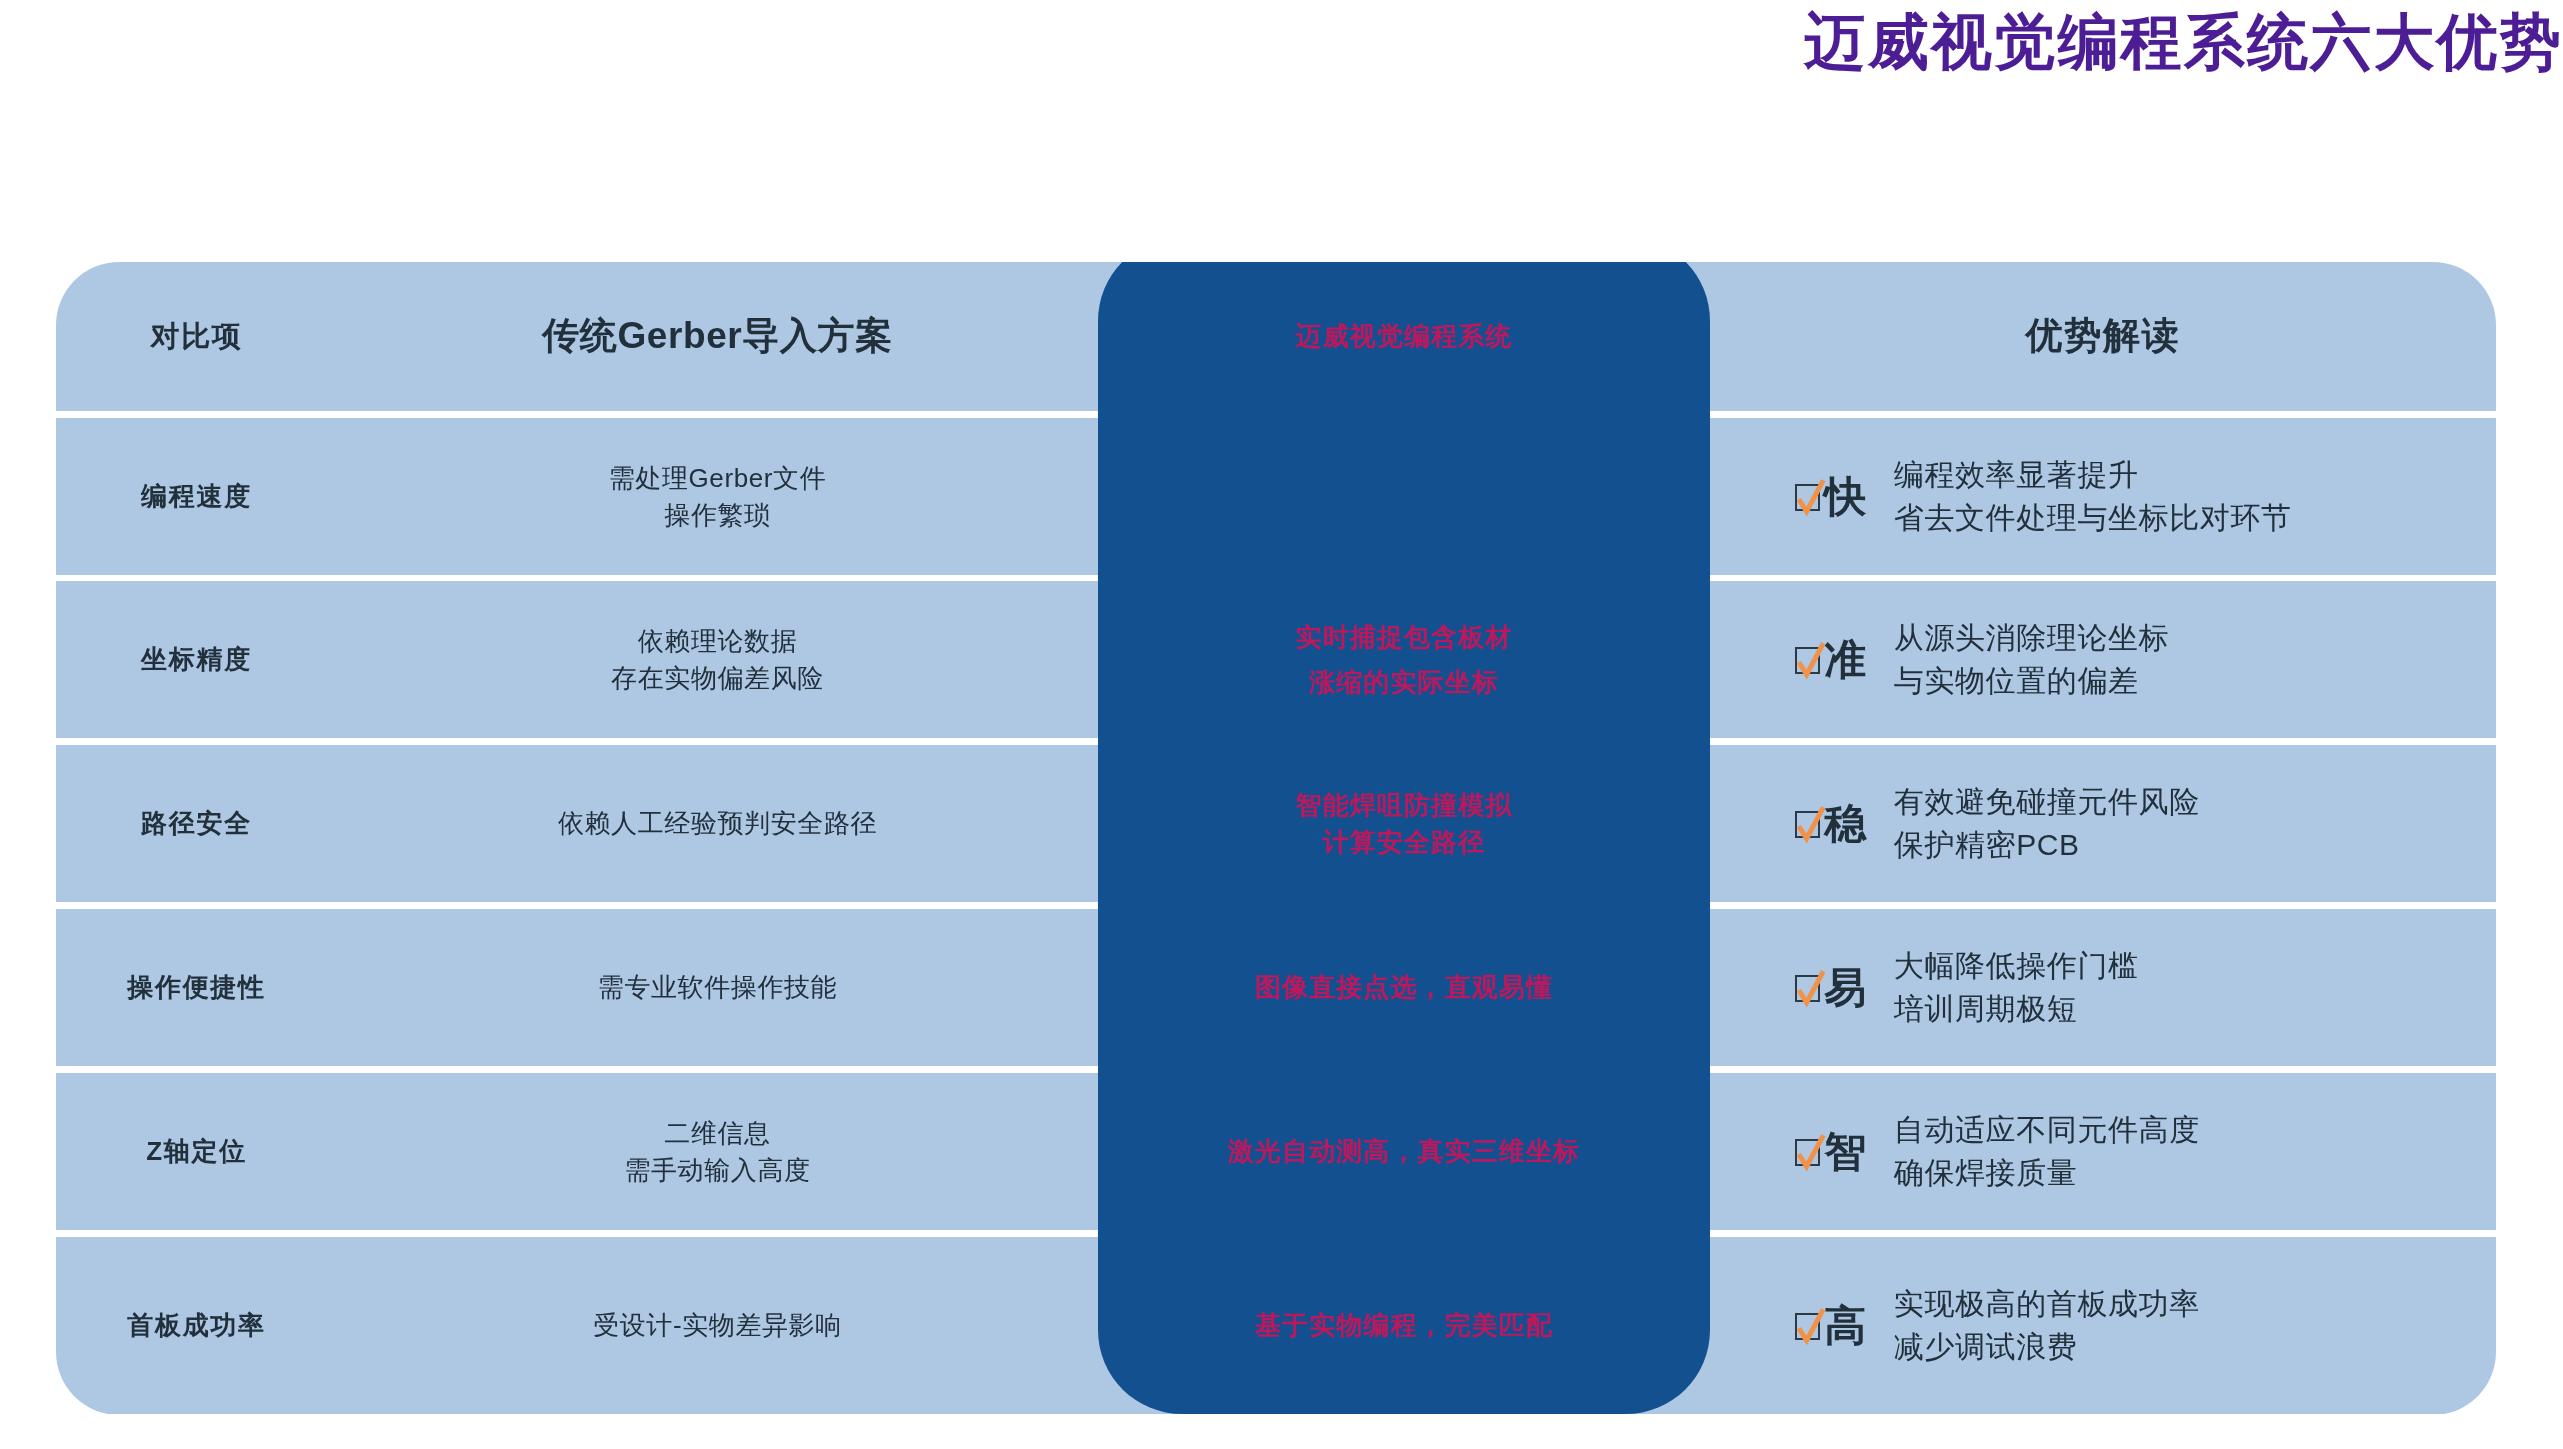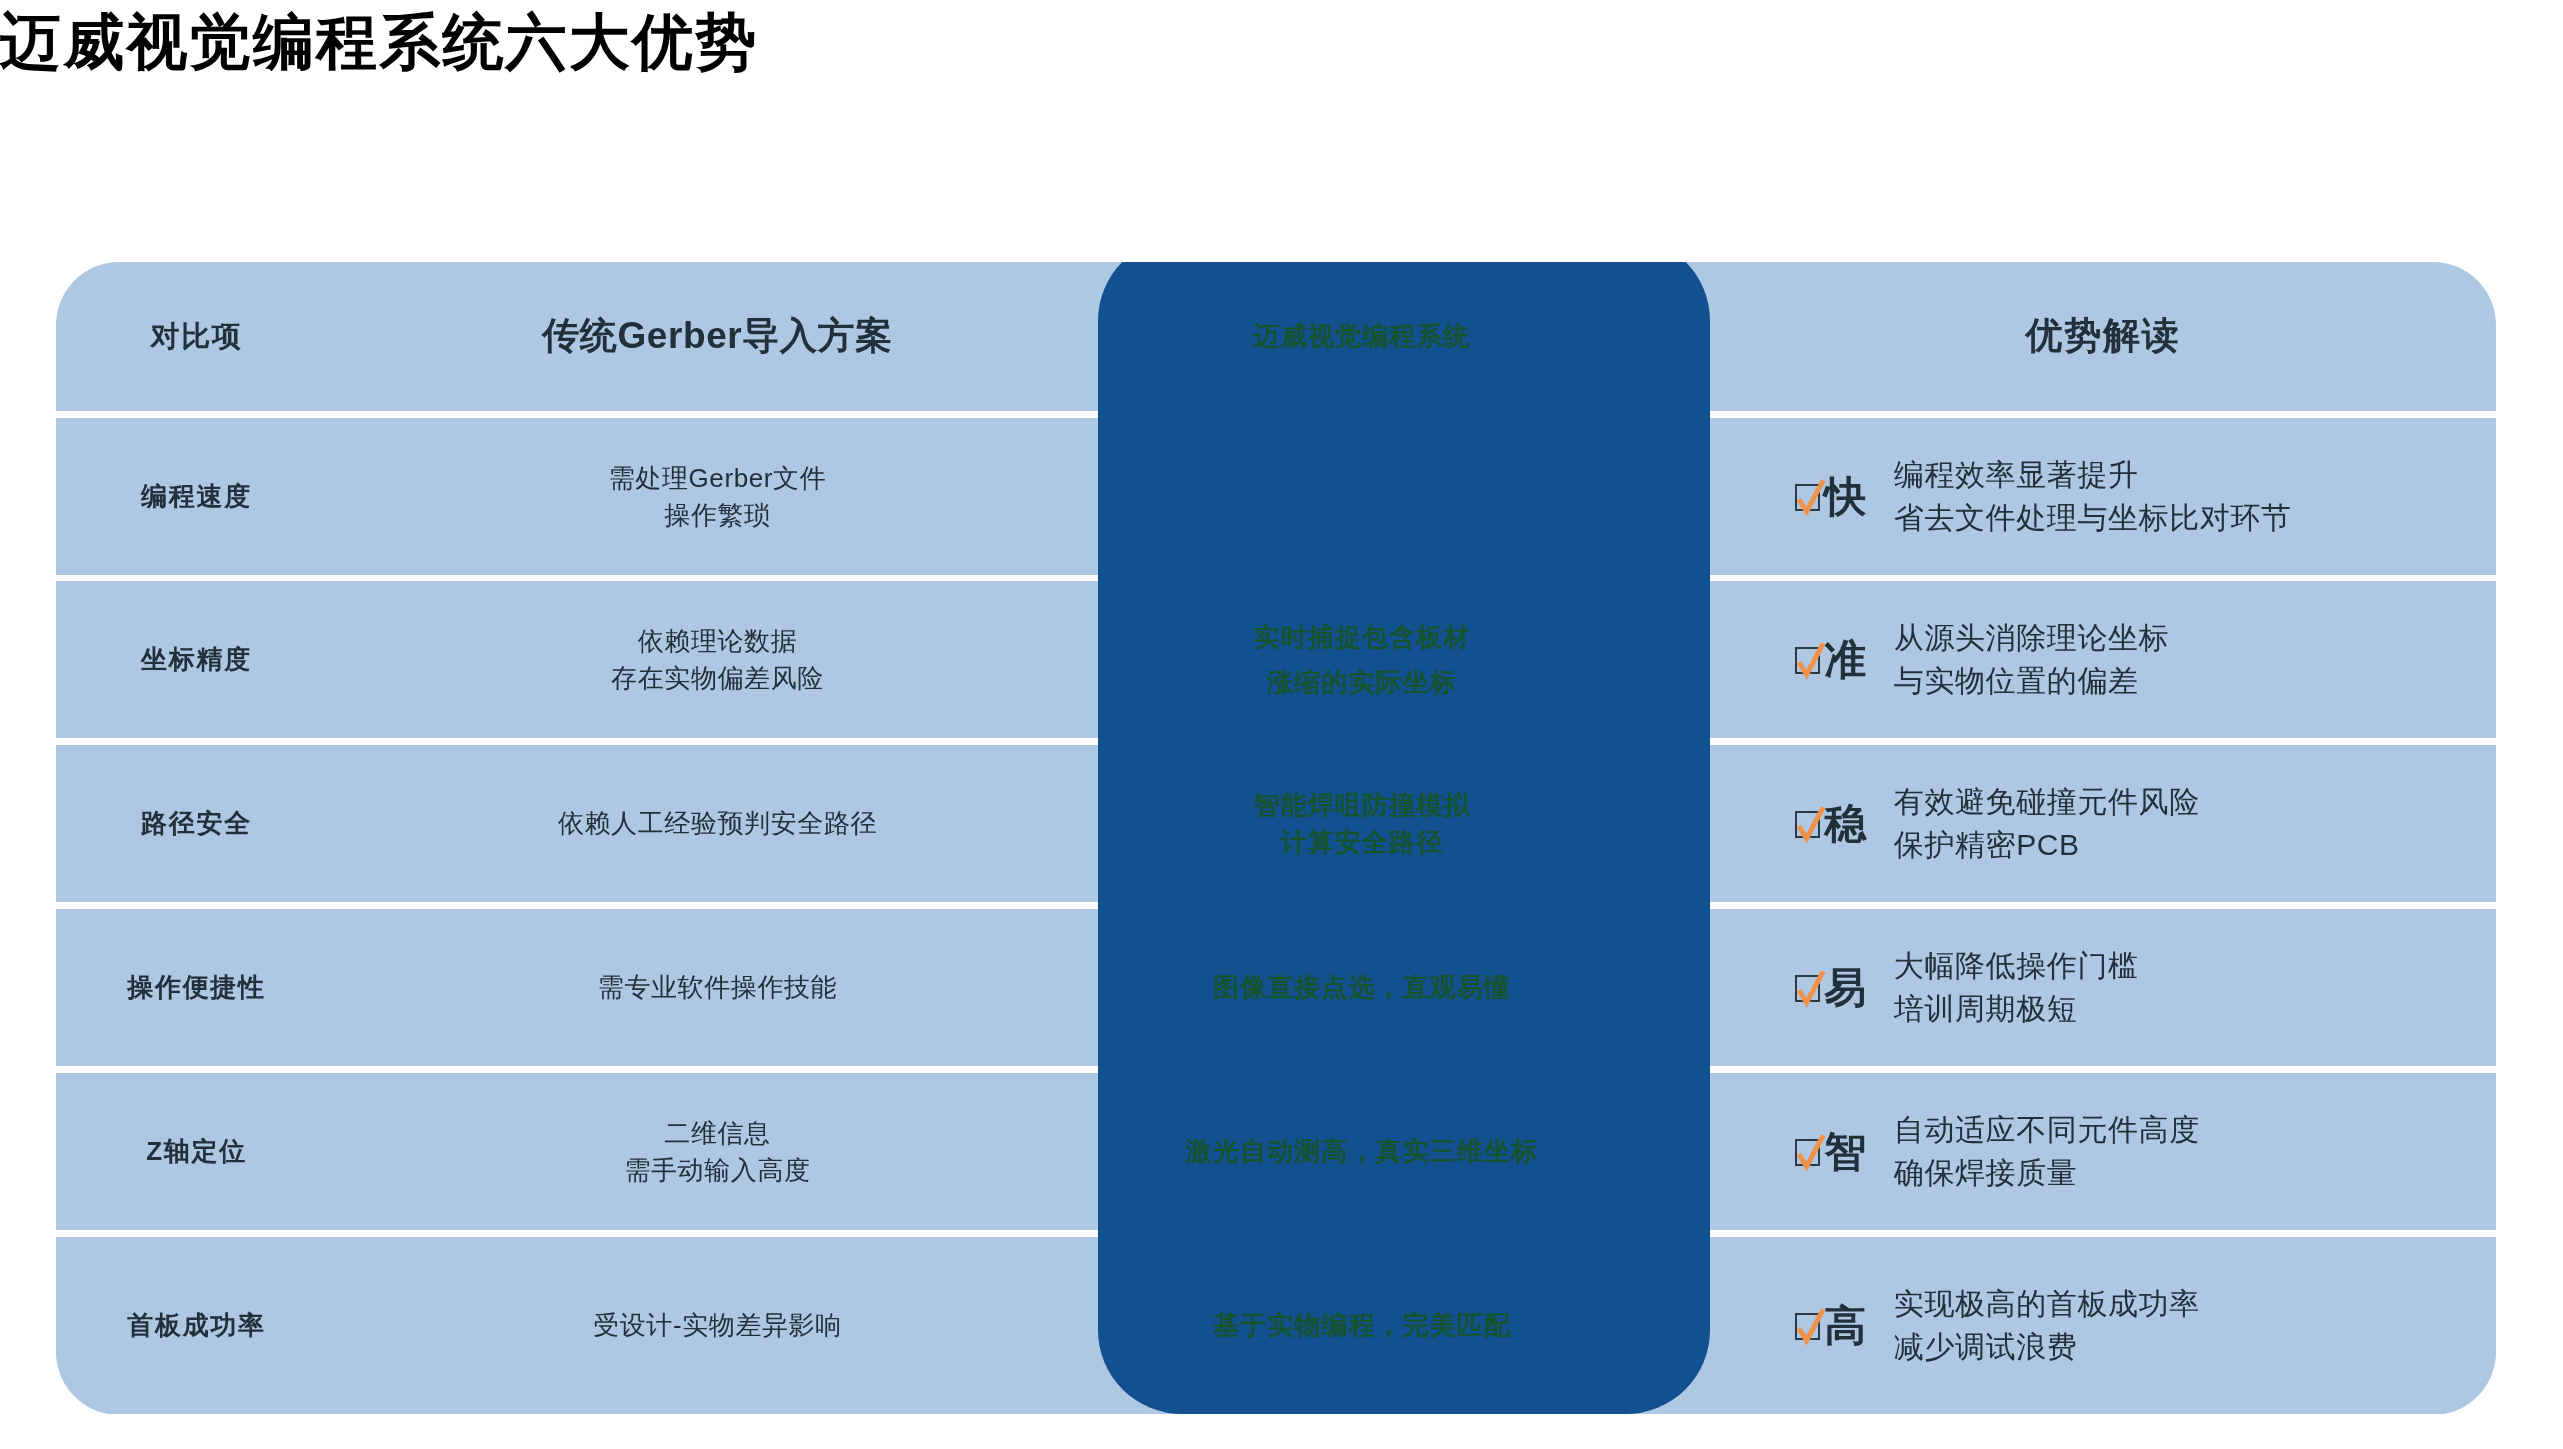--- a/index.html
+++ b/index.html
@@ -15,24 +15,24 @@
   }
 
   
   #page-title {
     position: absolute;
     left: 0;
     top: 0;
     width: 2563px;
     height: 84px;
     line-height: 84px;
-    text-align: left;
+    text-align: right;
     font-size: 61px;
     font-weight: bold;
-    color: #000000;
+    color: #4c1d95;
     letter-spacing: 2.2px;
     white-space: nowrap;
   }
 
   
   #comparison-table {
     position: absolute;
     left: 56px;
     top: 262px;
     width: 2440px;
@@ -78,21 +78,21 @@
     justify-content: center;
     text-align: center;
     color: #22303c;
     font-size: 26px;
     line-height: 1.42;
     white-space: nowrap;
   }
 
   .col-item      { left: 0px;    width: 281px; }
   .col-legacy    { left: 281px;  width: 761px; }
-  .col-highlight { left: 1000px; width: 612px; color: #14532d; align-items: center; }
+  .col-highlight { left: 1042px; width: 612px; color: #be185d; align-items: center; }
   .col-benefit   { left: 1654px; width: 786px; }
 
   .band .cell { top: 0; height: 100%; }
 
   
   .band.header .cell {
     font-size: 37px;
     font-weight: bold;
     letter-spacing: 1.7px;
   }

